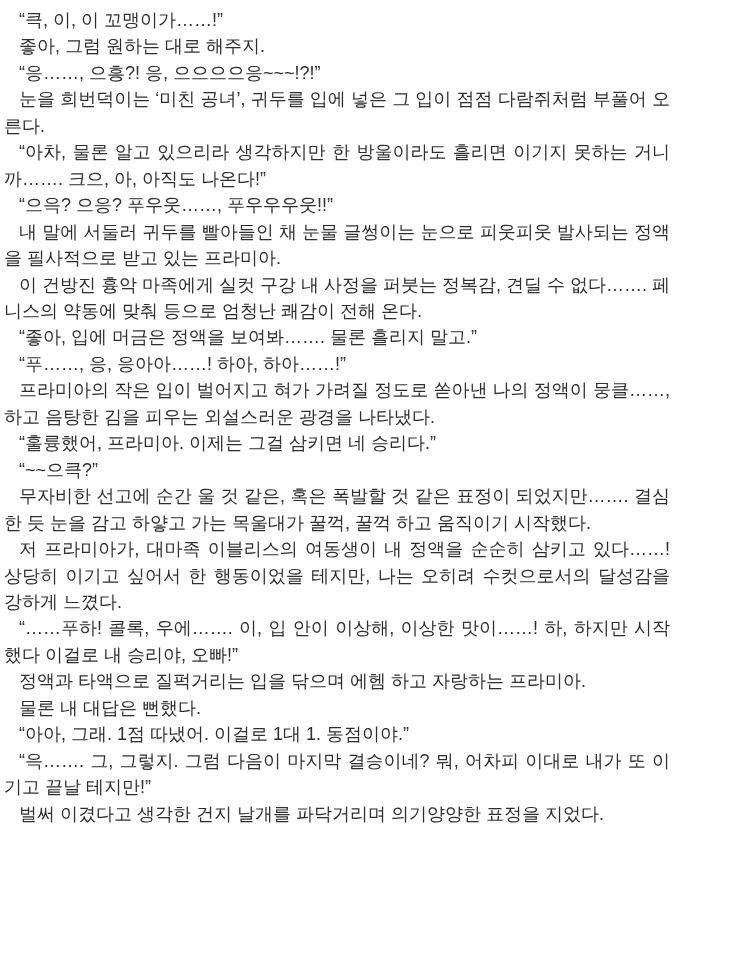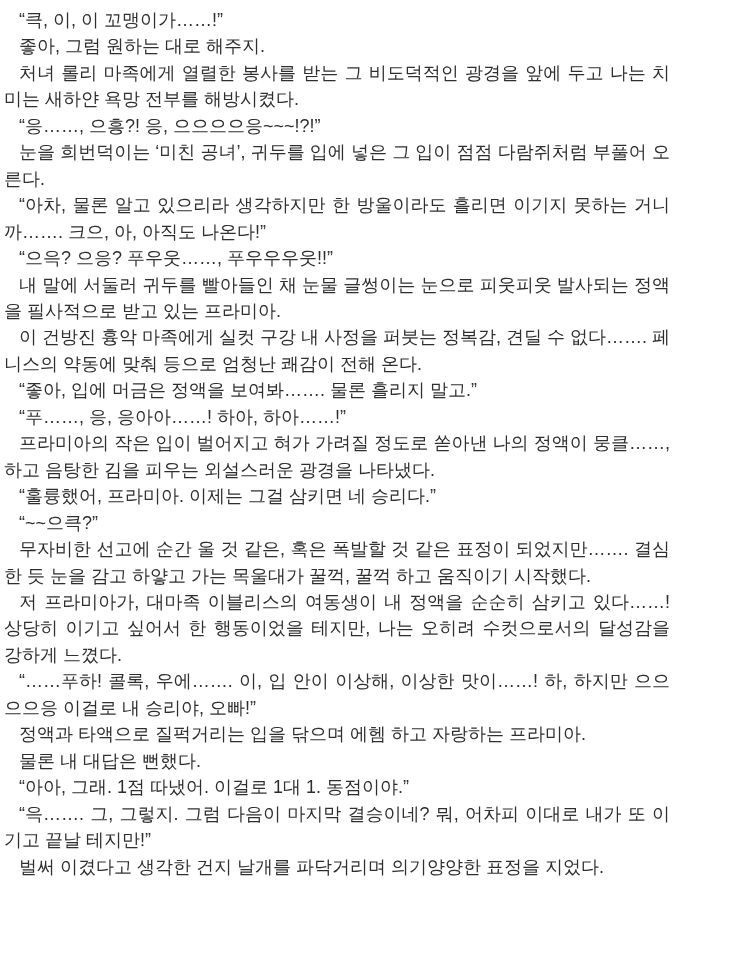--- a/index.html
+++ b/index.html
@@ -31,33 +31,32 @@
     padding: 0;
     text-indent: 15px;
   }
 </style>
 </head>
 <body>
 
 <div class="novel-page">
   <p>“큭, 이, 이 꼬맹이가……!”</p>
   <p>좋아, 그럼 원하는 대로 해주지.</p>
-  <p>처녀 롤리 마족에게 열렬한 봉사를 받는 그 비도덕적인 광경을 앞에 두고 나는 치미는 새하얀 욕망 전부를 해방시켰다.</p>
   <p>“응……, 으흥?! 응, 으으으으응~~~!?!”</p>
   <p>눈을 희번덕이는 ‘미친 공녀’, 귀두를 입에 넣은 그 입이 점점 다람쥐처럼 부풀어 오른다.</p>
   <p>“아차, 물론 알고 있으리라 생각하지만 한 방울이라도 흘리면 이기지 못하는 거니까……. 크으, 아, 아직도 나온다!”</p>
   <p>“으윽? 으응? 푸우웃……, 푸우우우웃!!”</p>
   <p>내 말에 서둘러 귀두를 빨아들인 채 눈물 글썽이는 눈으로 피웃피웃 발사되는 정액을 필사적으로 받고 있는 프라미아.</p>
   <p>이 건방진 흉악 마족에게 실컷 구강 내 사정을 퍼붓는 정복감, 견딜 수 없다……. 페니스의 약동에 맞춰 등으로 엄청난 쾌감이 전해 온다.</p>
   <p>“좋아, 입에 머금은 정액을 보여봐……. 물론 흘리지 말고.”</p>
   <p>“푸……, 응, 응아아……! 하아, 하아……!”</p>
   <p>프라미아의 작은 입이 벌어지고 혀가 가려질 정도로 쏟아낸 나의 정액이 뭉클……, 하고 음탕한 김을 피우는 외설스러운 광경을 나타냈다.</p>
   <p>“훌륭했어, 프라미아. 이제는 그걸 삼키면 네 승리다.”</p>
   <p>“~~으큭?”</p>
   <p>무자비한 선고에 순간 울 것 같은, 혹은 폭발할 것 같은 표정이 되었지만……. 결심한 듯 눈을 감고 하얗고 가는 목울대가 꿀꺽, 꿀꺽 하고 움직이기 시작했다.</p>
   <p>저 프라미아가, 대마족 이블리스의 여동생이 내 정액을 순순히 삼키고 있다……! 상당히 이기고 싶어서 한 행동이었을 테지만, 나는 오히려 수컷으로서의 달성감을 강하게 느꼈다.</p>
-  <p>“……푸하! 콜록, 우에……. 이, 입 안이 이상해, 이상한 맛이……! 하, 하지만 으으으으응 이걸로 내 승리야, 오빠!”</p>
+  <p>“……푸하! 콜록, 우에……. 이, 입 안이 이상해, 이상한 맛이……! 하, 하지만 시작했다 이걸로 내 승리야, 오빠!”</p>
   <p>정액과 타액으로 질퍽거리는 입을 닦으며 에헴 하고 자랑하는 프라미아.</p>
   <p>물론 내 대답은 뻔했다.</p>
   <p>“아아, 그래. 1점 따냈어. 이걸로 1대 1. 동점이야.”</p>
   <p>“윽……. 그, 그렇지. 그럼 다음이 마지막 결승이네? 뭐, 어차피 이대로 내가 또 이기고 끝날 테지만!”</p>
   <p>벌써 이겼다고 생각한 건지 날개를 파닥거리며 의기양양한 표정을 지었다.</p>
 </div>
 
 </body></html>

